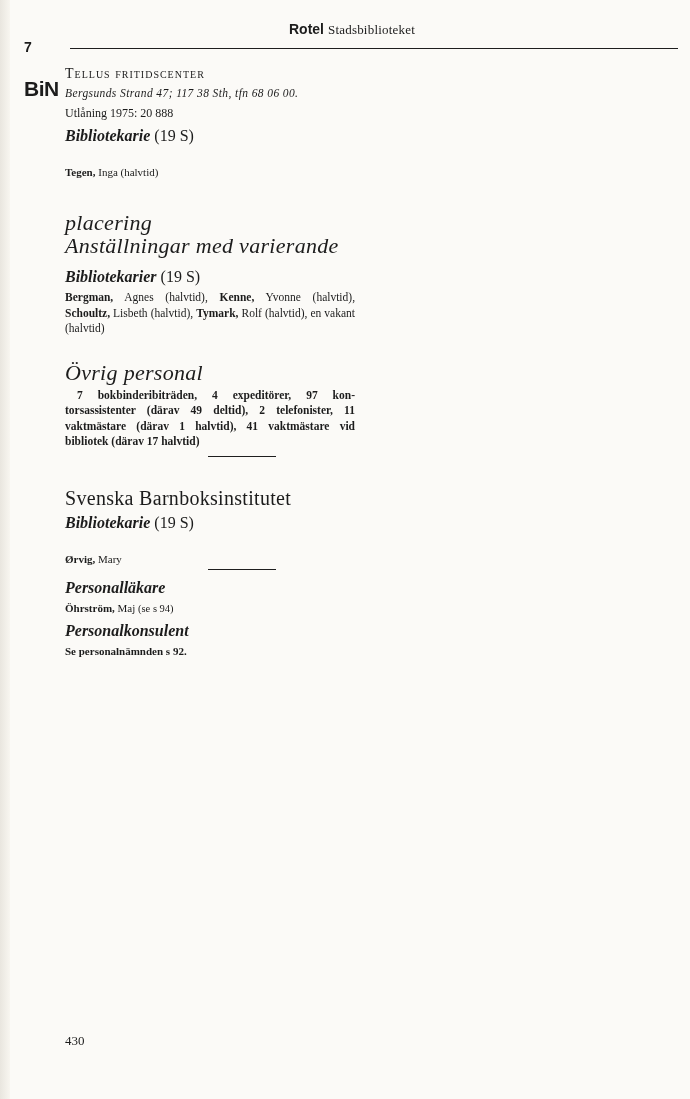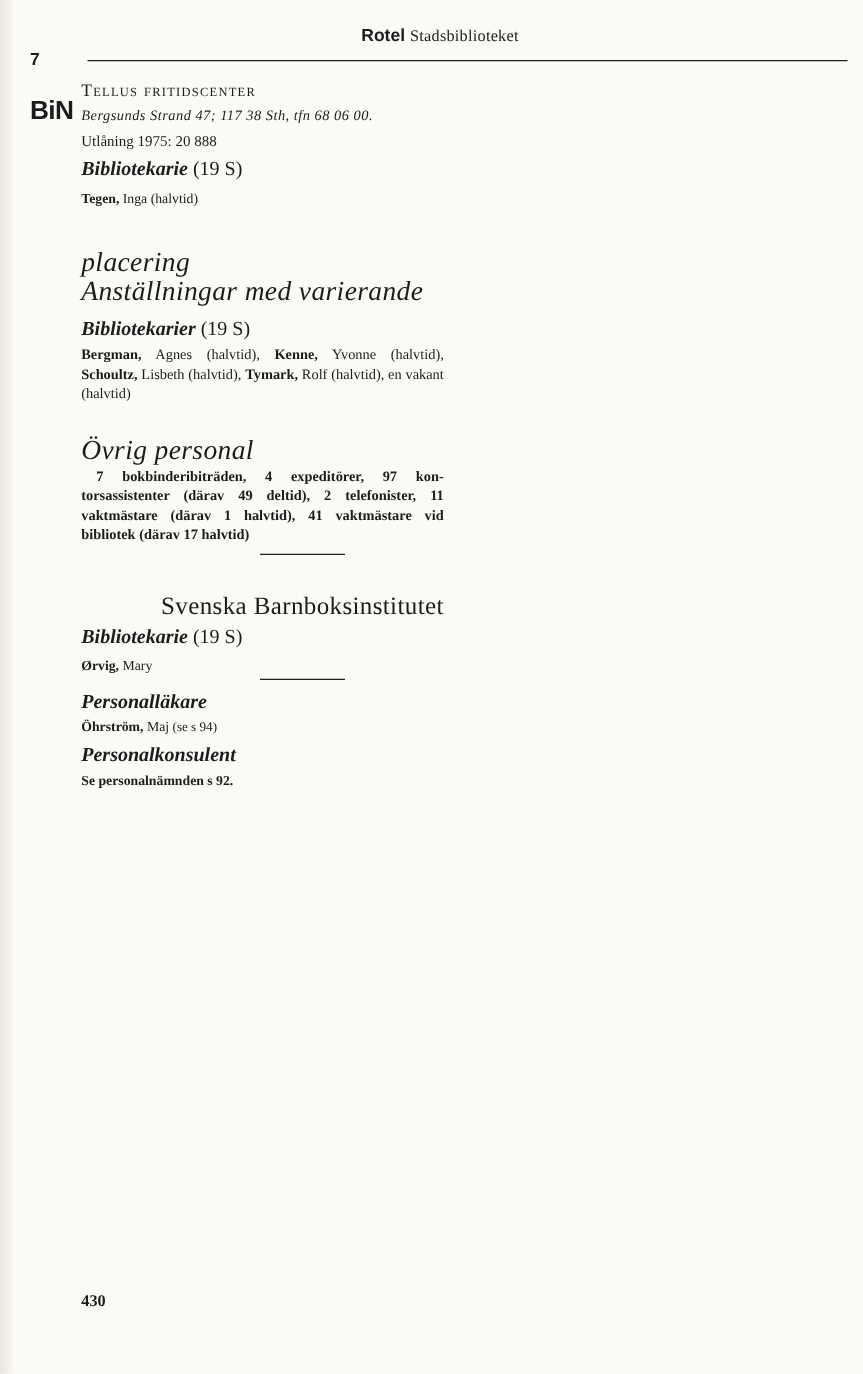--- a/index.html
+++ b/index.html
@@ -91,21 +91,21 @@
       font-size: 12px;
       margin-top: 4px;
     }
     .role {
       font-size: 16px;
       margin-top: 6px;
     }
     .role i { font-weight: bold; }
     .person {
       font-size: 11px;
-      margin-top: 7px;
+      margin-top: 20px;
     }
     b { font-weight: bold; }
     .section-title {
       font-style: italic;
       font-size: 22px;
       line-height: 23px;
       letter-spacing: 0.3px;
     }
     .para {
       font-size: 11.5px;
@@ -118,28 +118,27 @@
       width: 68px;
       border-top: 1.5px solid #1e1e1e;
       margin: 6px auto 0 auto;
       position: relative;
       left: 32px;
     }
     .inst-title {
       font-size: 20px;
       line-height: 22px;
       letter-spacing: 0.3px;
-      text-align: right;
     }
     .page-number {
       position: absolute;
       left: 65px;
       top: 1033px;
       font-size: 13px;
-      font-weight: bold;
+      font-weight: normal;
       text-align: center;
     }
   </style>
 </head>
 <body>
 
 <div class="left-edge"></div>
 
 <div class="header">
   <span class="rotel">Rotel</span><span class="header-title">Stadsbiblioteket</span>

